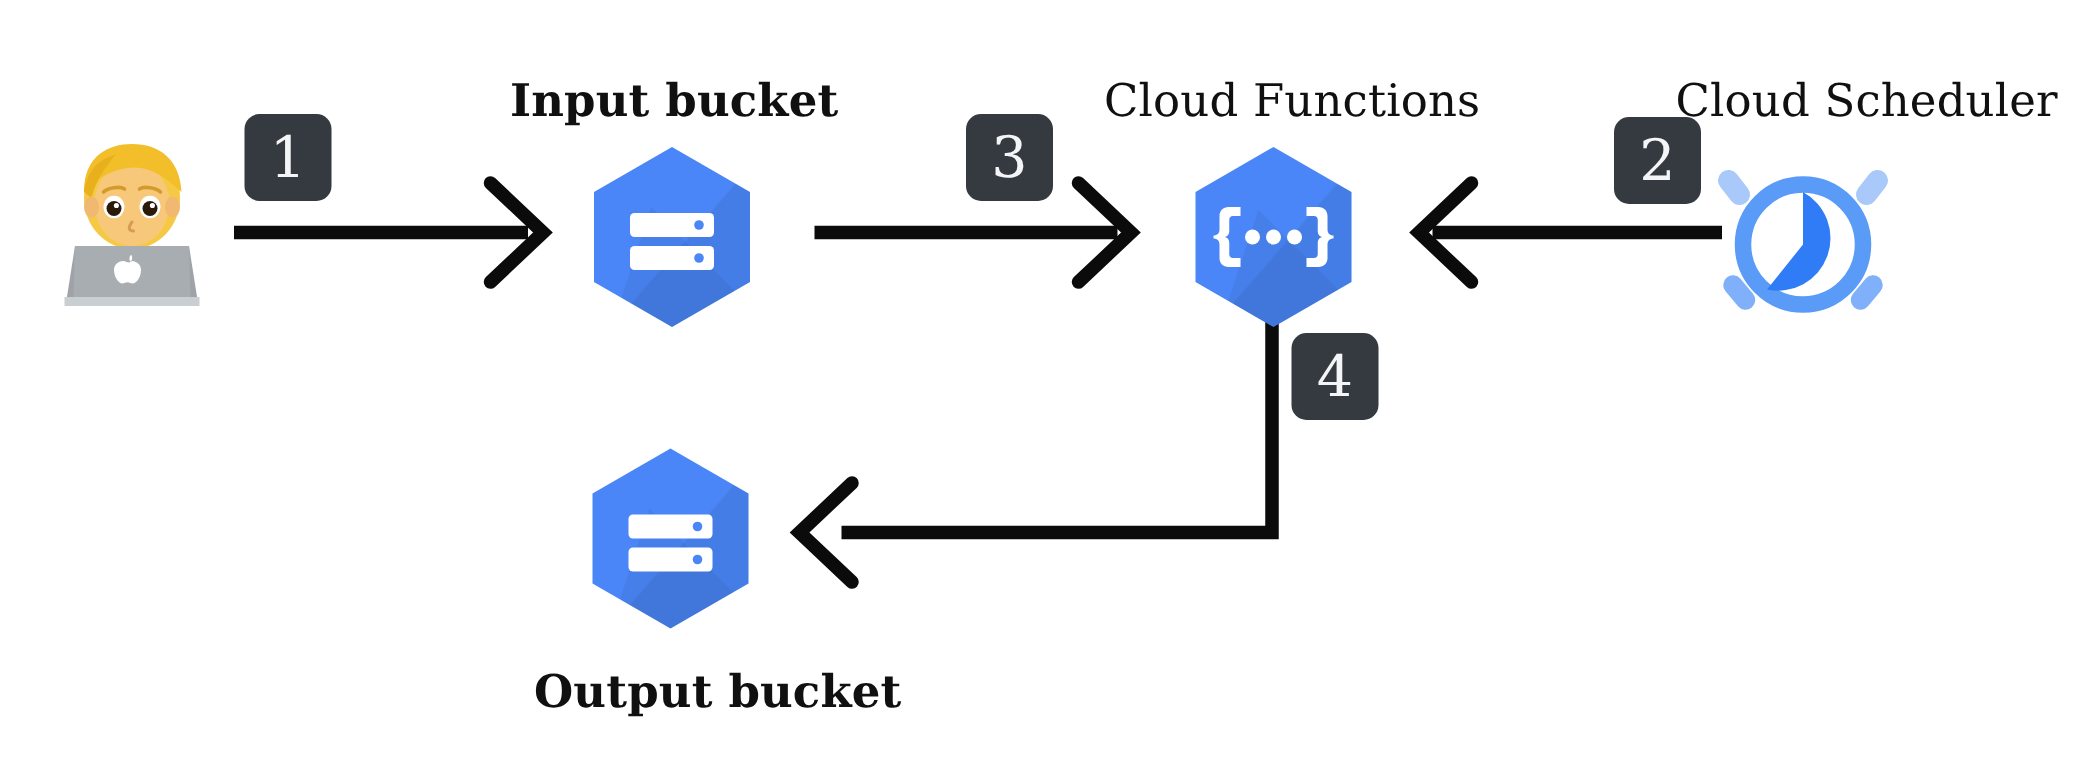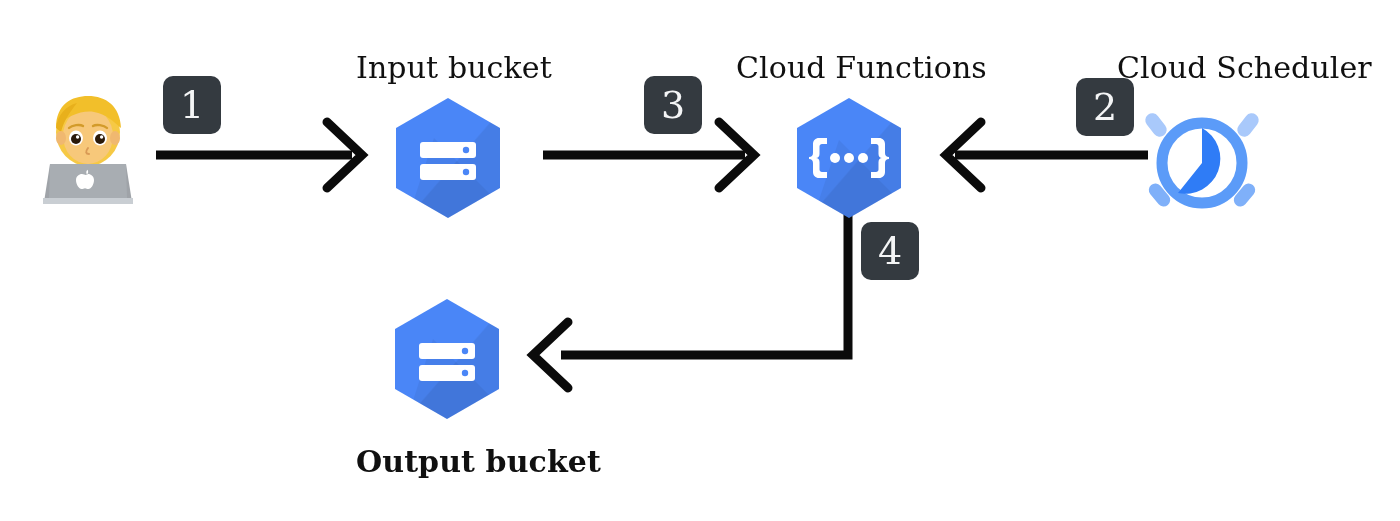--- a/index.html
+++ b/index.html
@@ -182,21 +182,21 @@
     <g>
       <rect x="644" y="76" width="58" height="58" rx="10" fill="#343a40"></rect>
       <text class="badge-num" x="673" y="118" text-anchor="middle">3</text>
     </g>
     <g>
       <rect x="861" y="222" width="58" height="58" rx="10" fill="#343a40"></rect>
       <text class="badge-num" x="890" y="264" text-anchor="middle">4</text>
     </g>
   </svg>
 
-  <div class="node-label" style="left:356px; top:53px;">Input bucket</div>
+  <div class="node-label" style="left:340px; top:53px;font-weight:bold;">Input bucket</div>
 
   <div class="node-label" style="left:736px; top:53px;">Cloud Functions</div>
 
   <div class="node-label" style="left:1117px; top:53px;">Cloud Scheduler</div>
 
   <div class="node-label" style="left:356px; top:447px;font-weight:bold;">Output bucket</div>
 
 </div>
 
 </body></html>

